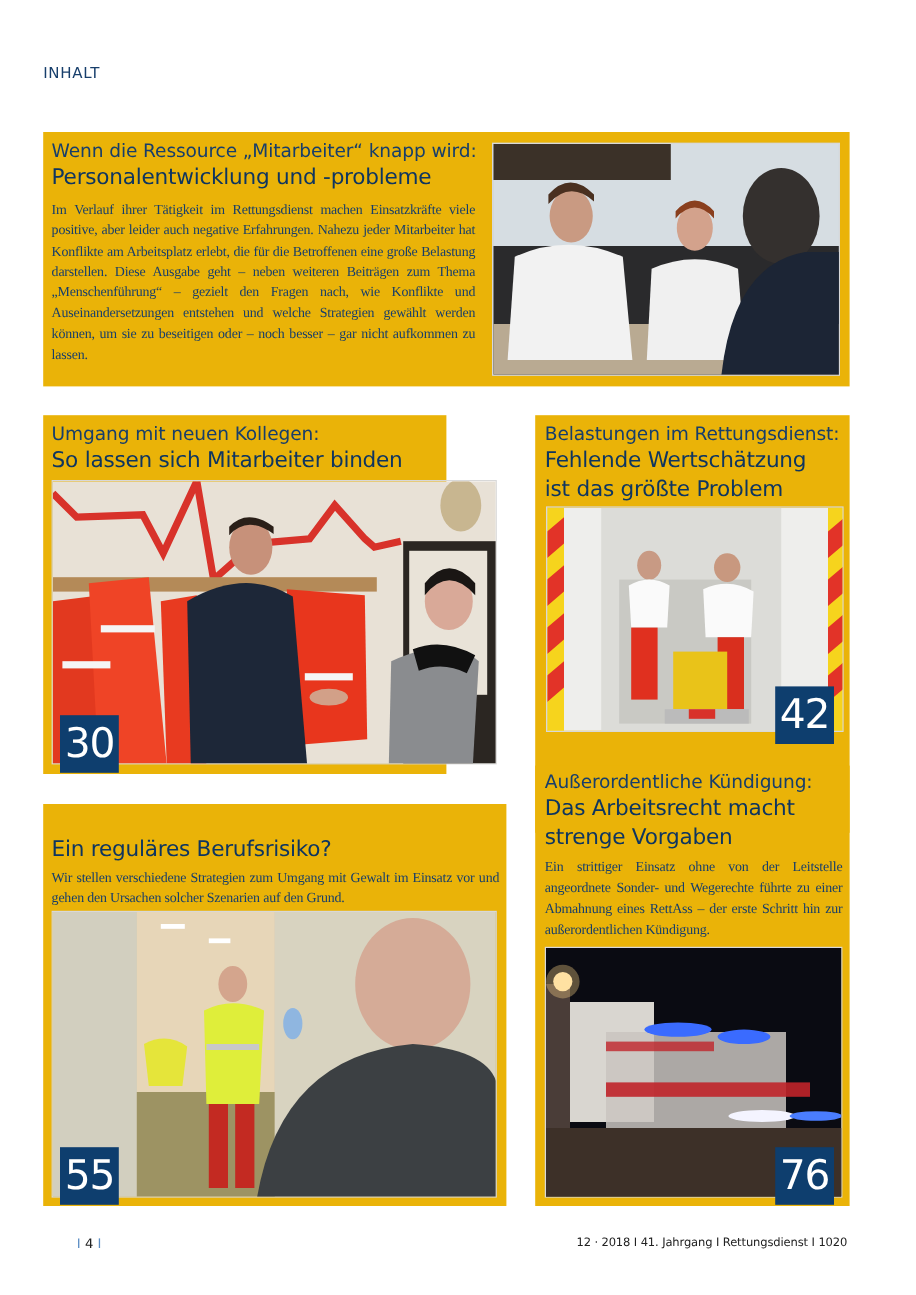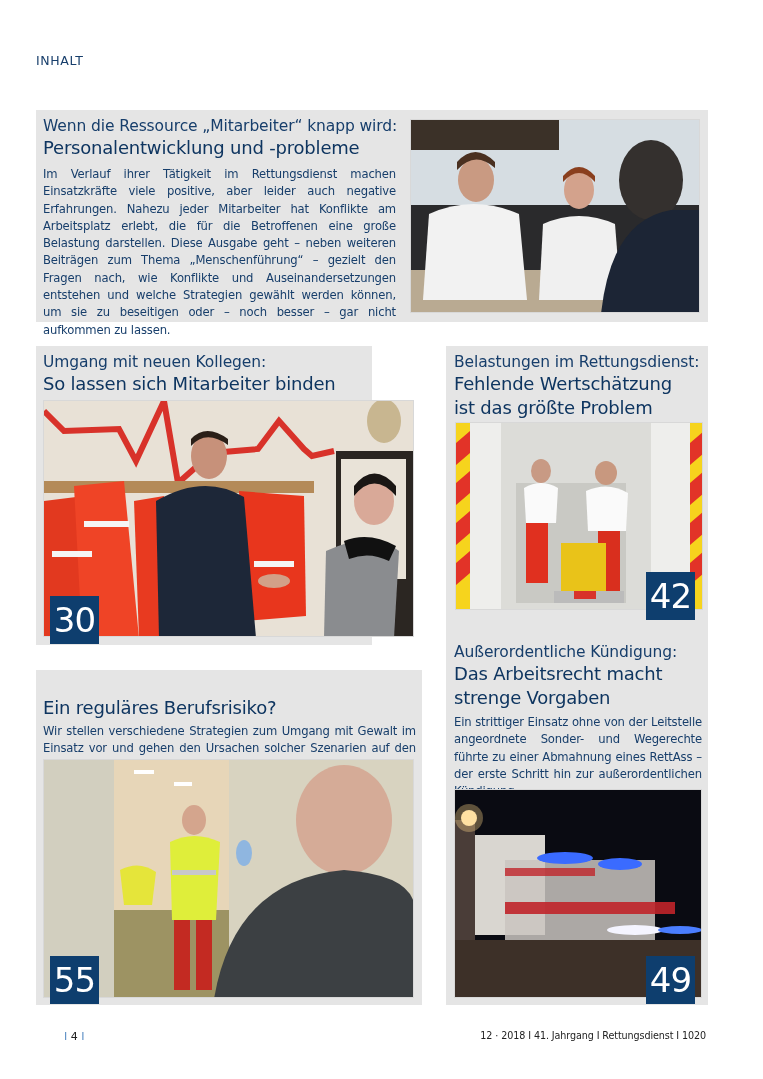--- a/index.html
+++ b/index.html
@@ -1,22 +1,22 @@
 <!DOCTYPE html>
 <html><head>
   <meta charset="utf-8">
   <style>
     * { box-sizing: border-box; margin: 0; padding: 0; }
     html, body { width: 763px; height: 1079px; background: #ffffff; overflow: hidden; }
     body { position: relative; font-family: "DejaVu Sans", "Liberation Sans", sans-serif; color: #0d3b66; }
     .section-label { position: absolute; left: 36px; top: 53px; font-size: 12.5px; letter-spacing: 0.6px; color: #173e6b; font-weight: normal; }
-    .panel { position: absolute; background: #e5e5e5; }
+    .panel { position: absolute; background: #eab308; }
     .kicker { position: absolute; font-size: 15.5px; color: #173e6b; line-height: 19px; letter-spacing: -0.1px; white-space: nowrap; }
     .headline { position: absolute; font-size: 18px; color: #0e3560; line-height: 24px; letter-spacing: -0.2px; }
-    .teaser { position: absolute; font-size: 11.6px; color: #173e6b; line-height: 17.3px; text-align: justify; letter-spacing: -0.15px; }
+    .teaser { position: absolute; font-size: 11.6px; color: #173e6b; line-height: 17.3px; text-align: justify; letter-spacing: -0.15px; font-family: Liberation Serif, serif; }
     .photo { position: absolute; overflow: hidden; border: 1px solid #d8d8d8; }
     .page-badge { position: absolute; background: #0e3e6e; color: #ffffff; font-size: 34px; font-weight: normal; line-height: 48px; text-align: center; width: 49px; height: 48px; letter-spacing: -1px; font-family: "DejaVu Sans", sans-serif; }
     .footer-left { position: absolute; left: 36px; top: 1030px; font-size: 11px; color: #222; margin-left: 28px; }
     .footer-left .bar { color: #5a8dc4; }
     .footer-right { position: absolute; right: 57px; top: 1030px; font-size: 9.6px; color: #222; letter-spacing: -0.1px; }
     svg { display: block; }
   </style>
 </head>
 <body>
 
@@ -130,21 +130,21 @@
       <circle cx="14" cy="28" r="14" fill="#ffd68a" opacity="0.35"></circle>
       <rect x="50" y="70" width="150" height="80" fill="#c9c4c0" opacity="0.85"></rect>
       <rect x="50" y="112" width="170" height="12" fill="#c0242a" opacity="0.9"></rect>
       <rect x="50" y="78" width="90" height="8" fill="#c0242a" opacity="0.8"></rect>
       <ellipse cx="110" cy="68" rx="28" ry="6" fill="#3a6bff"></ellipse>
       <ellipse cx="165" cy="74" rx="22" ry="6" fill="#3a6bff"></ellipse>
       <ellipse cx="180" cy="140" rx="28" ry="5" fill="#f4f4ff"></ellipse>
       <ellipse cx="225" cy="140" rx="22" ry="4" fill="#4a7dff"></ellipse>
     </svg>
   </div>
-  <div class="page-badge" style="left:200px; top:318px;">49</div>
+  <div class="page-badge" style="left:200px; top:318px;">76</div>
 </div>
 
 <div class="panel" style="left:36px; top:670px; width:386px; height:335px;">
   <div class="headline" style="left:7px; top:26px; white-space:nowrap;">Ein reguläres Berufsrisiko?</div>
   <div class="teaser" style="left:7px; top:53px; width:373px;">Wir stellen verschiedene Strategien zum Umgang mit Gewalt im Einsatz vor und gehen den Ursachen solcher Szenarien auf den Grund.</div>
   <div class="photo" style="left:7px; top:89px; width:371px; height:239px;">
     <svg width="371" height="239" viewBox="0 0 371 239">
       <rect width="371" height="239" fill="#c9c4b0"></rect>
       <rect x="0" y="0" width="70" height="239" fill="#d2cfbf"></rect>
       <rect x="70" y="0" width="115" height="239" fill="#e7d6b8"></rect>

